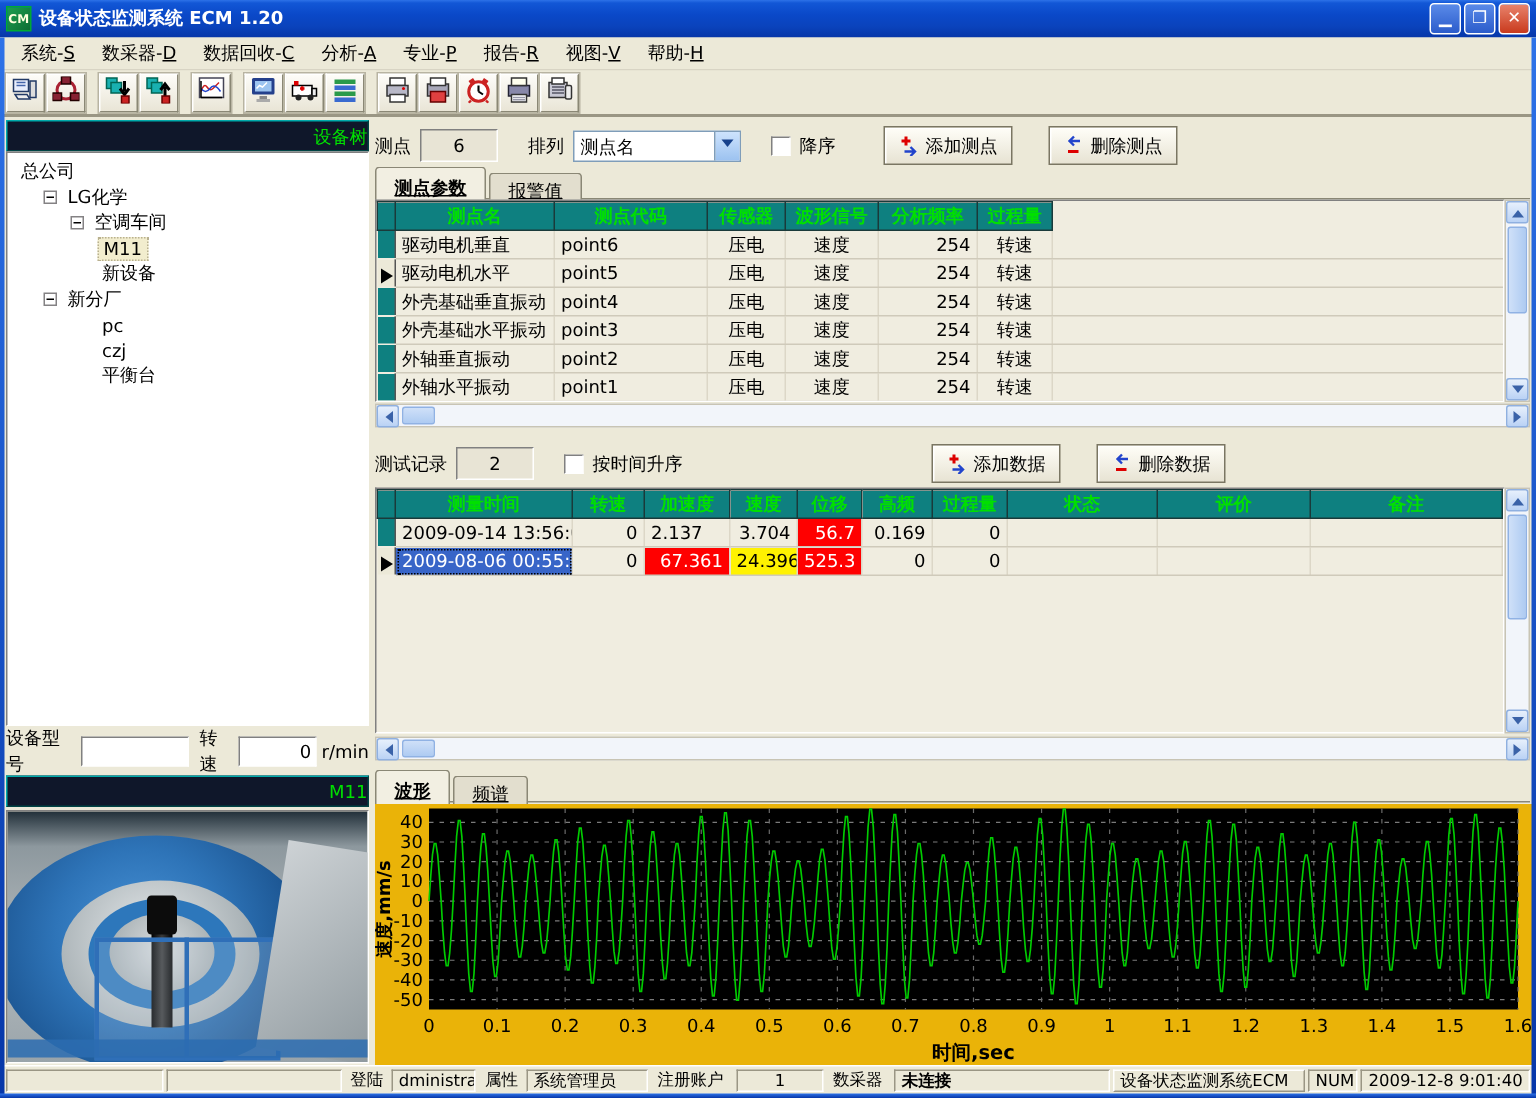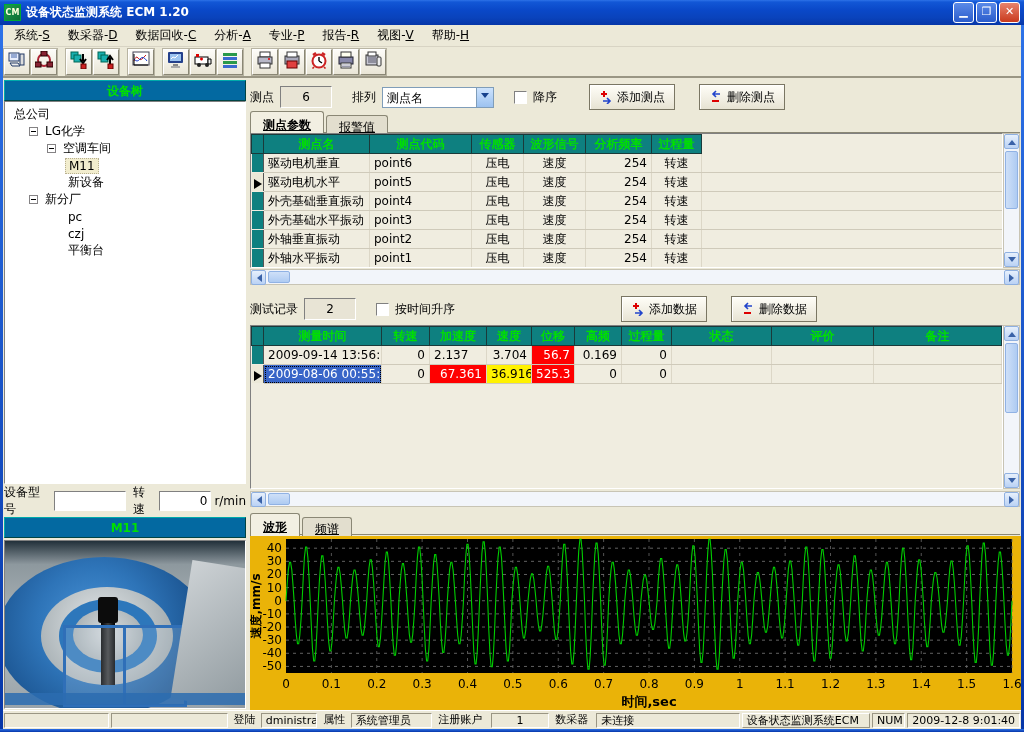--- a/index.html
+++ b/index.html
@@ -28,21 +28,21 @@
   .toolbar {
     position:absolute; left:0; top:47px; width:1024px; height:31px; background:#ECE9D8;
     display:flex; align-items:center; padding-left:4px; border-bottom:2px solid #9a9684;
   }
   .tbtn { width:26px; height:26px; margin-right:1px; background:linear-gradient(180deg,#FDFCF8,#E9E5D6);
     border:1px solid; border-color:#fff #8a8775 #8a8775 #fff; box-shadow:0 0 0 1px #b8b4a2;
     display:flex; align-items:center; justify-content:center; }
   .tbgap { width:8px; }
   
   .sunken { border:1px solid; border-color:#808080 #fff #fff #808080; }
-  .panelhdr { background:#0369a1; color:#00E000; font-weight:bold; text-align:center;
+  .panelhdr { background:#0f172a; color:#00E000; font-weight:normal; text-align:right;
     border:1px solid; border-color:#0aa #044 #044 #0aa; line-height:20px; }
   .btn { height:26px; display:inline-flex; align-items:center; gap:4px; padding:0 9px;
     background:linear-gradient(180deg,#FFFEF8,#E7E3D3); border:1px solid #7a7663;
     box-shadow:inset 1px 1px 0 #fff; font-size:12px; }
   .chk { width:13px; height:13px; background:#fff; border:1px solid; border-color:#808080 #fff #fff #808080; display:inline-block; }
   .valbox { background:#E8E4D5; text-align:center; line-height:20px; }
   .combo { display:flex; background:#fff; border:1px solid #7F9DB9; height:21px; }
   .combo .cval { flex:1; padding:2px 4px; }
   .combo .cbtn { width:17px; background:linear-gradient(180deg,#CDE3FD,#9CC2F0); border-left:1px solid #7F9DB9; display:flex; align-items:center; justify-content:center; }
   .arrow-d { width:0; height:0; border:4px solid transparent; border-top:5px solid #16418C; margin-top:4px; }
@@ -503,21 +503,21 @@
             <td style="text-align:left"></td>
             <td style="text-align:left"></td>
           </tr>
           <tr>
             <td class="selcell cur">
               <div class="tri"></div>
             </td>
             <td class="hl-sel" style="text-align:left">2009-08-06 00:55:05</td>
             <td style="text-align:right">0</td>
             <td class="hl-red" style="text-align:right">67.361</td>
-            <td class="hl-yellow" style="text-align:right">36.916</td>
+            <td class="hl-yellow" style="text-align:right">24.396</td>
             <td class="hl-red" style="text-align:right">525.3</td>
             <td style="text-align:right">0</td>
             <td style="text-align:right">0</td>
             <td style="text-align:left"></td>
             <td style="text-align:left"></td>
             <td style="text-align:left"></td>
           </tr>
         </tbody>
       </table>
   </div>
@@ -606,21 +606,21 @@
   <div class="statusbar" id="statusbar">
       <div class="sseg box" style="width: 108px;"></div>
       <div class="sseg box" style="width: 120px;"></div>
       <div class="sseg" style="width: 30px;">登陆</div>
       <div class="sseg box" style="width: 58px;">dministrat</div>
       <div class="sseg" style="width: 30px;">属性</div>
       <div class="sseg box" style="width: 84px;">系统管理员</div>
       <div class="sseg" style="width: 56px;">注册账户</div>
       <div class="sseg box" style="width: 60px; text-align: center;">1</div>
       <div class="sseg" style="width: 44px;">数采器</div>
-      <div class="sseg box" style="width: 148px;">未连接</div>
+      <div class="sseg box" style="width: 148px; font-weight: bold;">未连接</div>
       <div class="sseg raised" style="width: 132px;">设备状态监测系统ECM</div>
       <div class="sseg box" style="width: 34px;">NUM</div>
       <div class="sseg box" style="width: 116px; text-align: center;">2009-12-8 9:01:40</div>
     </div>
 
   <div class="winedge" style="left:0;top:25px;width:3px;height:707px;"></div>
   <div class="winedge" style="right:0;top:25px;width:3px;height:707px;"></div>
   <div class="winedge" style="left:0;top:729px;width:1024px;height:3px;"></div>
 </div>
 

